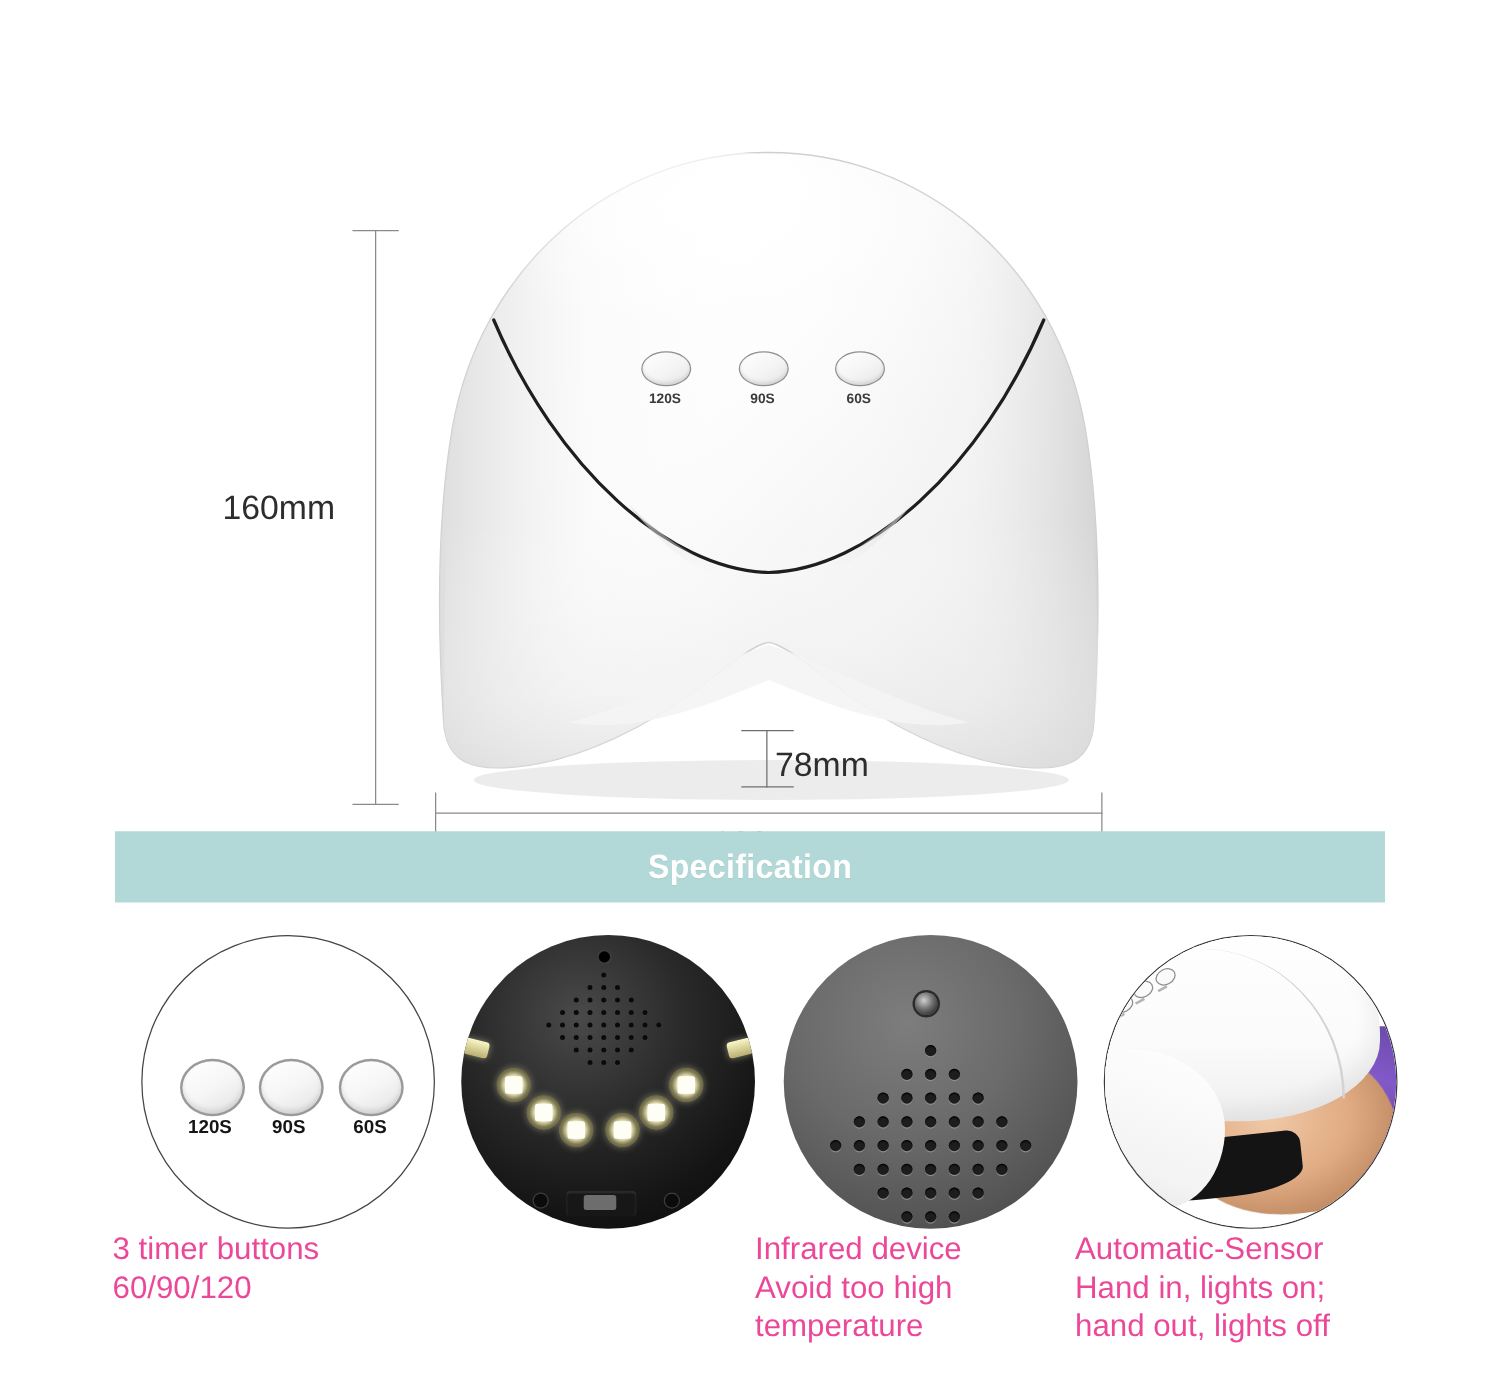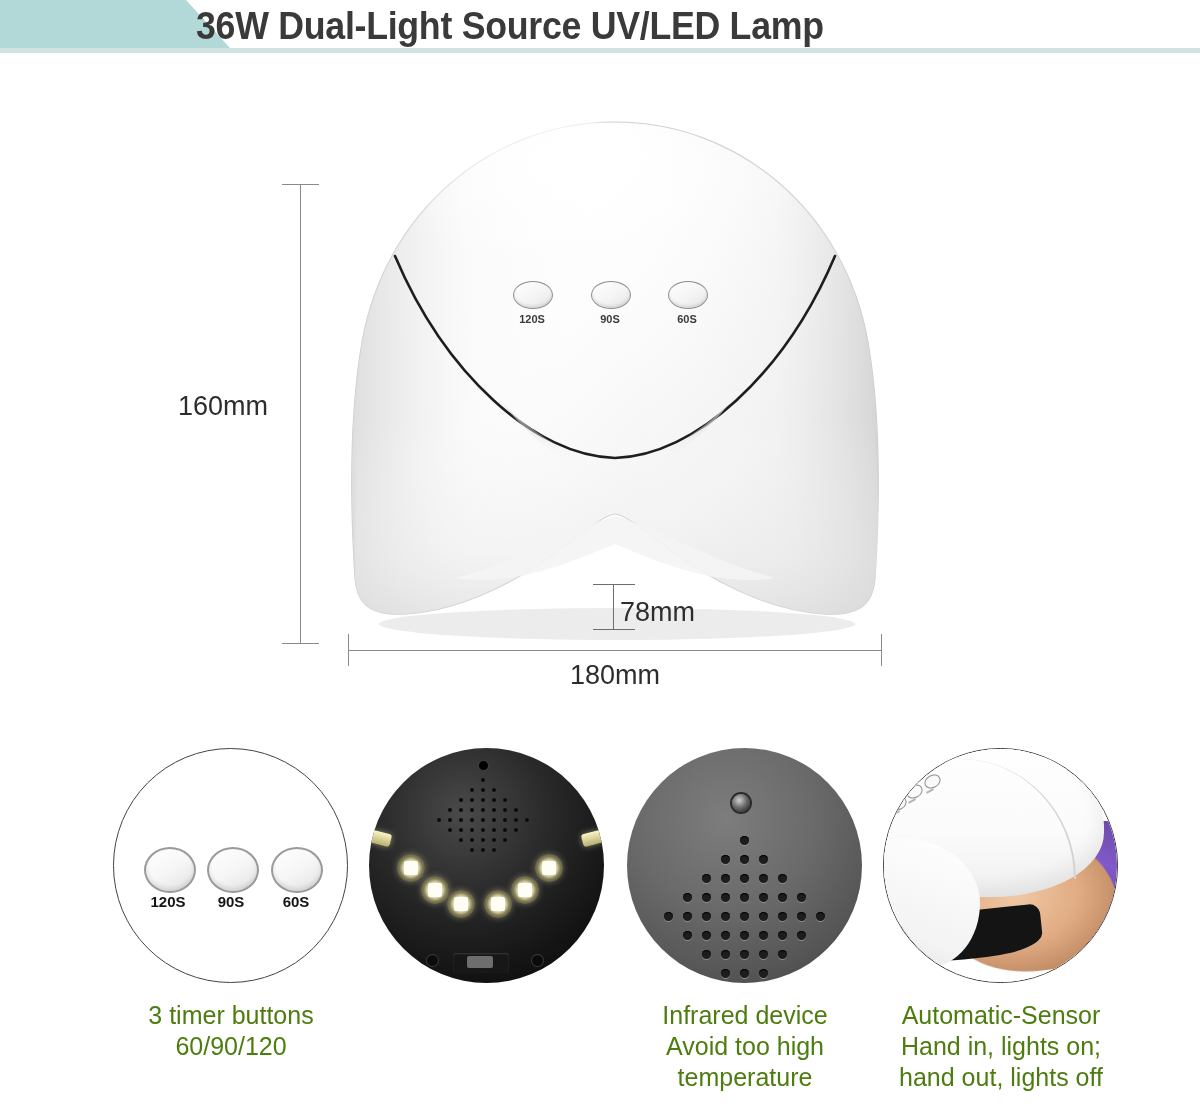--- a/index.html
+++ b/index.html
@@ -156,23 +156,23 @@
   #feature-2{ left:610px; }
   #feature-3{ left:866px; }
 
   .feature-circle{
     position:absolute; left:17px; top:0;
     width:235px; height:235px;
     border-radius:50%;
     overflow:hidden;
   }
   .feature-caption{
-    position:absolute; left:-6px; top:252px; width:282px;
-    text-align:center;
-    font-size:25px; color:#4d7c0f; line-height:31px;
+    position:absolute; left:-6px; top:236px; width:282px;
+    text-align:left;
+    font-size:25px; color:#ec4899; line-height:31px;
     white-space:pre-line;
   }
 
   
   #circle-timer{
     background:#ffffff;
     border:1.5px solid #444;
     box-sizing:border-box;
   }
   .ftr-btn{
@@ -316,25 +316,20 @@
   }
   #hand-tick-1{ left:38px; top:79px; transform:rotate(-28deg); }
   #hand-tick-2{ left:54px; top:67px; transform:rotate(-28deg); }
   #hand-tick-3{ left:72px; top:57px; transform:rotate(-28deg); }
 </style>
 </head>
 <body>
 
 <div id="page">
 
-  <div id="header">
-    <div id="header-banner-shape"></div>
-    <div id="header-rule"></div>
-    <div id="header-title">36W Dual-Light Source UV/LED Lamp</div>
-  </div>
 
   <div id="hero">
 
     <div id="lamp">
       <svg id="lamp-body" viewBox="0 0 560 525" xmlns="http://www.w3.org/2000/svg">
         <defs>
           <linearGradient id="shellGrad" x1="0" y1="0" x2="1" y2="1">
             <stop offset="0%" stop-color="#ffffff"></stop>
             <stop offset="42%" stop-color="#fdfdfd"></stop>
             <stop offset="72%" stop-color="#f2f2f2"></stop>
@@ -439,20 +434,23 @@
     <div id="dim-s-line"></div>
     <div id="dim-s-cap-bottom"></div>
     <div id="dim-s-label">78mm</div>
 
     <div id="dim-h-line"></div>
     <div id="dim-h-cap-left"></div>
     <div id="dim-h-cap-right"></div>
     <div id="dim-h-label">180mm</div>
   </div>
 
+  <div id="spec-bar">
+    <div id="spec-bar-title">Specification</div>
+  </div>
 
   <div id="features">
 
     <div class="feature" id="feature-0">
       <div class="feature-circle" id="circle-timer">
         <div class="ftr-btn" id="ftr-btn-120"></div>
         <div class="ftr-btn" id="ftr-btn-90"></div>
         <div class="ftr-btn" id="ftr-btn-60"></div>
         <div class="ftr-btn-label" id="ftr-lbl-120">120S</div>
         <div class="ftr-btn-label" id="ftr-lbl-90">90S</div>

